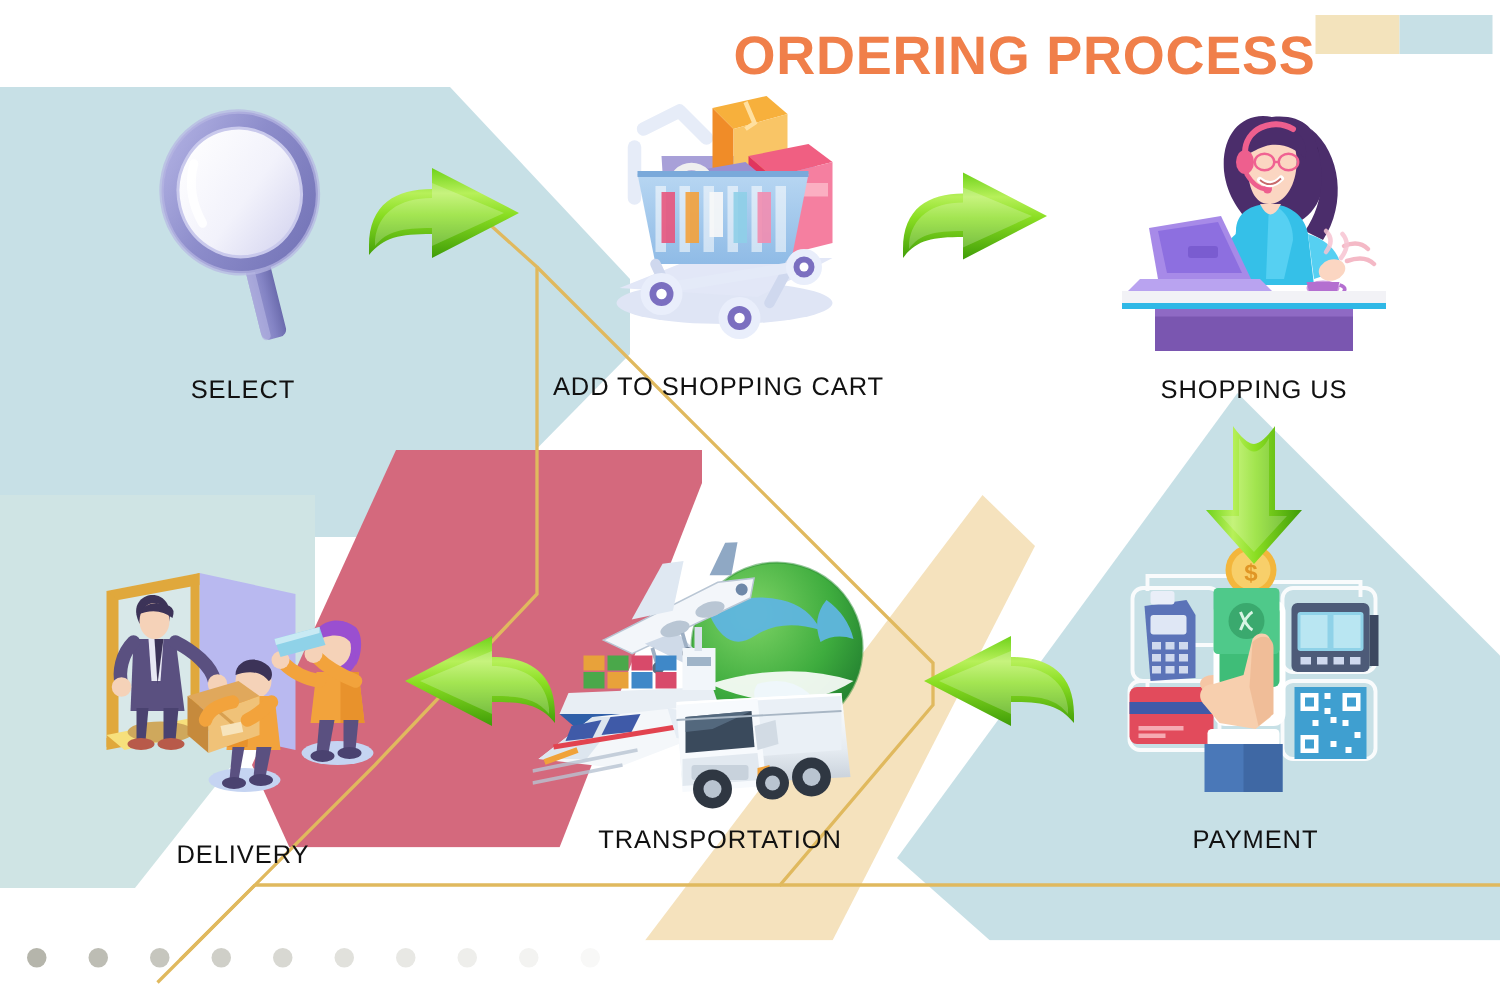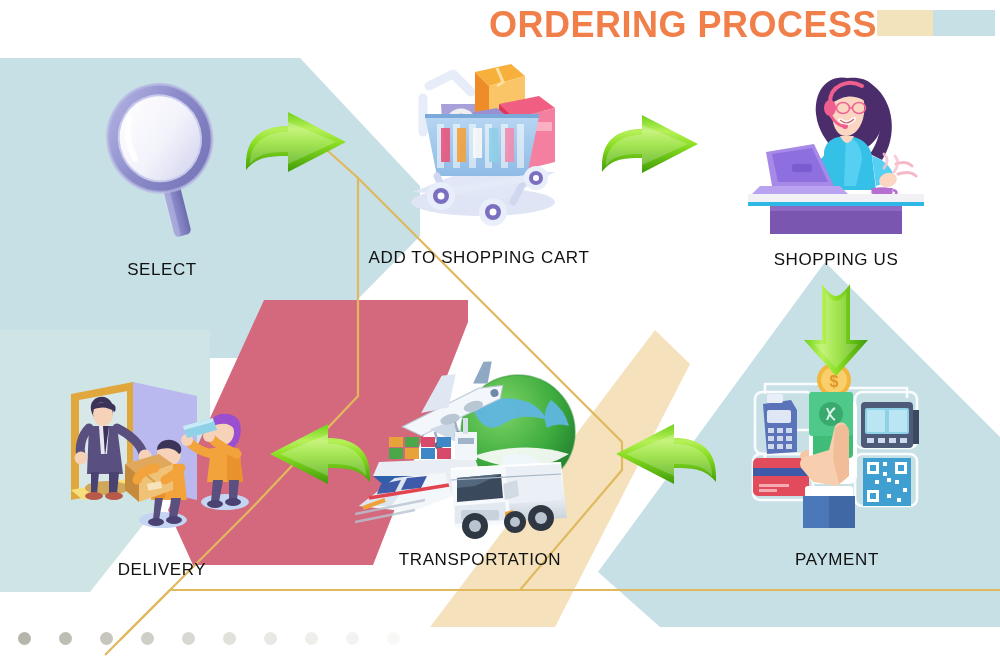--- a/index.html
+++ b/index.html
@@ -16,21 +16,21 @@
     background: #ffffff;
     overflow: hidden;
   }
 
   
   #header {
     position: absolute; left: 0; top: 0; width: 1000px; height: 58px;
     z-index: 40;
   }
   #title {
-    position: absolute; right: 123px; top: 4px;
+    position: absolute; right: 123px; top: 16px;
     font-family: "Liberation Sans", sans-serif;
     font-weight: 700;
     font-size: 36px;
     letter-spacing: 0.5px;
     color: #f07f4a;
     white-space: nowrap;
     text-align: right;
   }
   #deco-bar { position: absolute; right: 5px; top: 10px; height: 26px; display: flex; }
   #deco-bar .seg-cream { width: 56px; height: 26px; background: #f3e3bc; }
@@ -79,21 +79,21 @@
     font-family: "Liberation Sans", sans-serif;
     font-size: 17px;
     font-weight: 400;
     color: #111111;
     letter-spacing: 0.6px;
     white-space: nowrap;
     text-align: center;
   }
 
   
-  #step-select        { left:  46px; top:  72px; width: 232px; }
+  #step-select        { left:  46px; top:  62px; width: 232px; }
   #step-cart          { left: 356px; top:  52px; width: 246px; }
   #step-contact       { left: 728px; top:  56px; width: 216px; }
   #step-delivery      { left:  46px; top: 368px; width: 232px; }
   #step-transport     { left: 352px; top: 360px; width: 256px; }
   #step-payment       { left: 730px; top: 358px; width: 214px; }
 
   #step-select   .step-label { margin-top: 18px; }
   #step-cart     .step-label { margin-top: 16px; }
   #step-contact  .step-label { margin-top: 16px; }
   #step-delivery .step-label { margin-top: 12px; text-align: center; }

